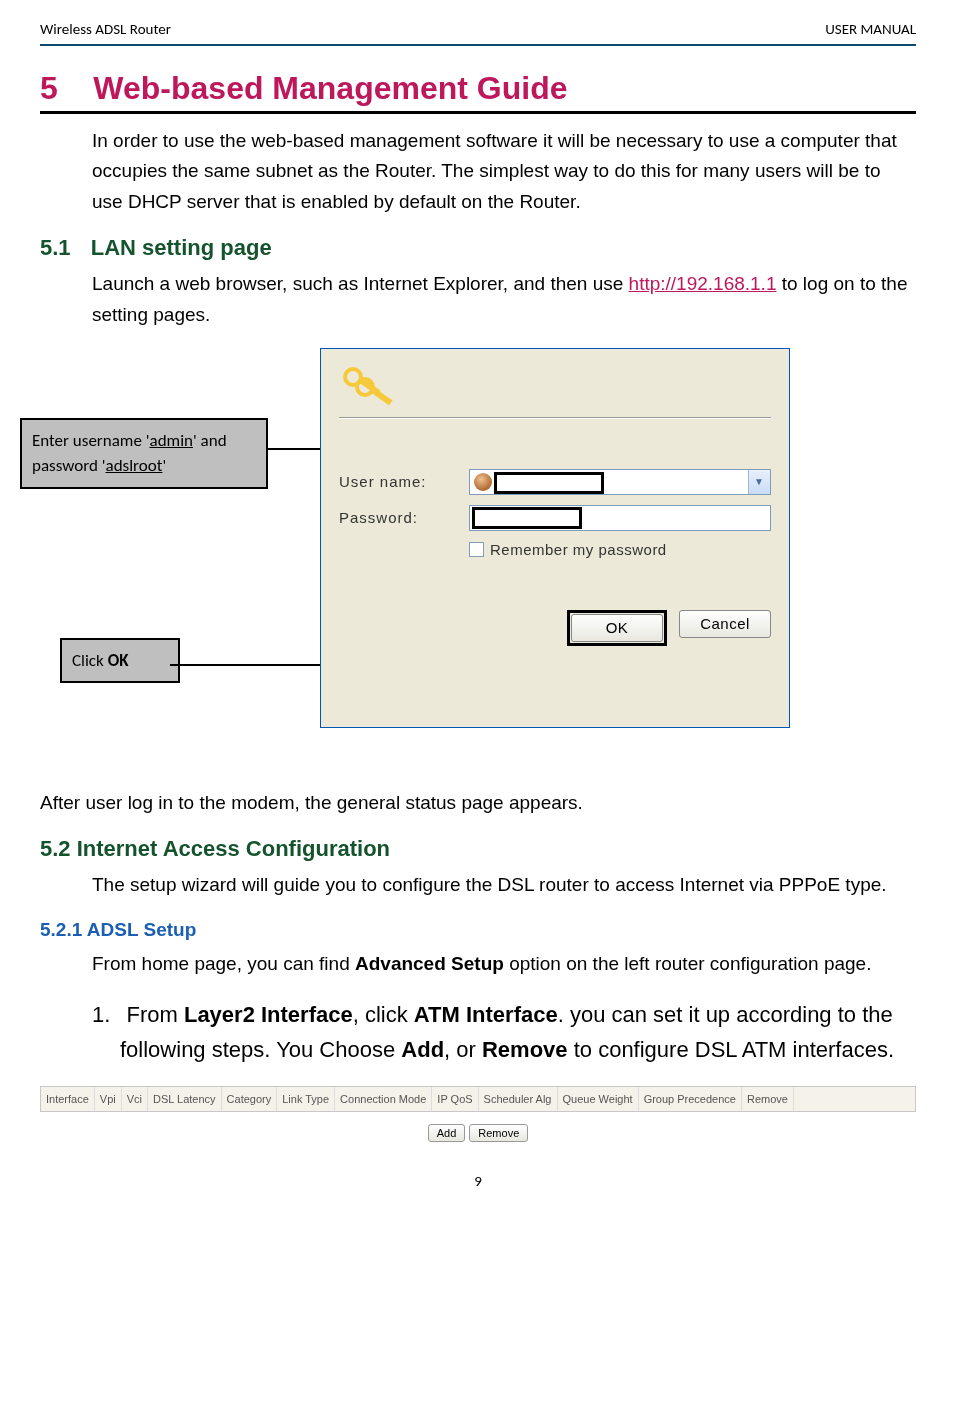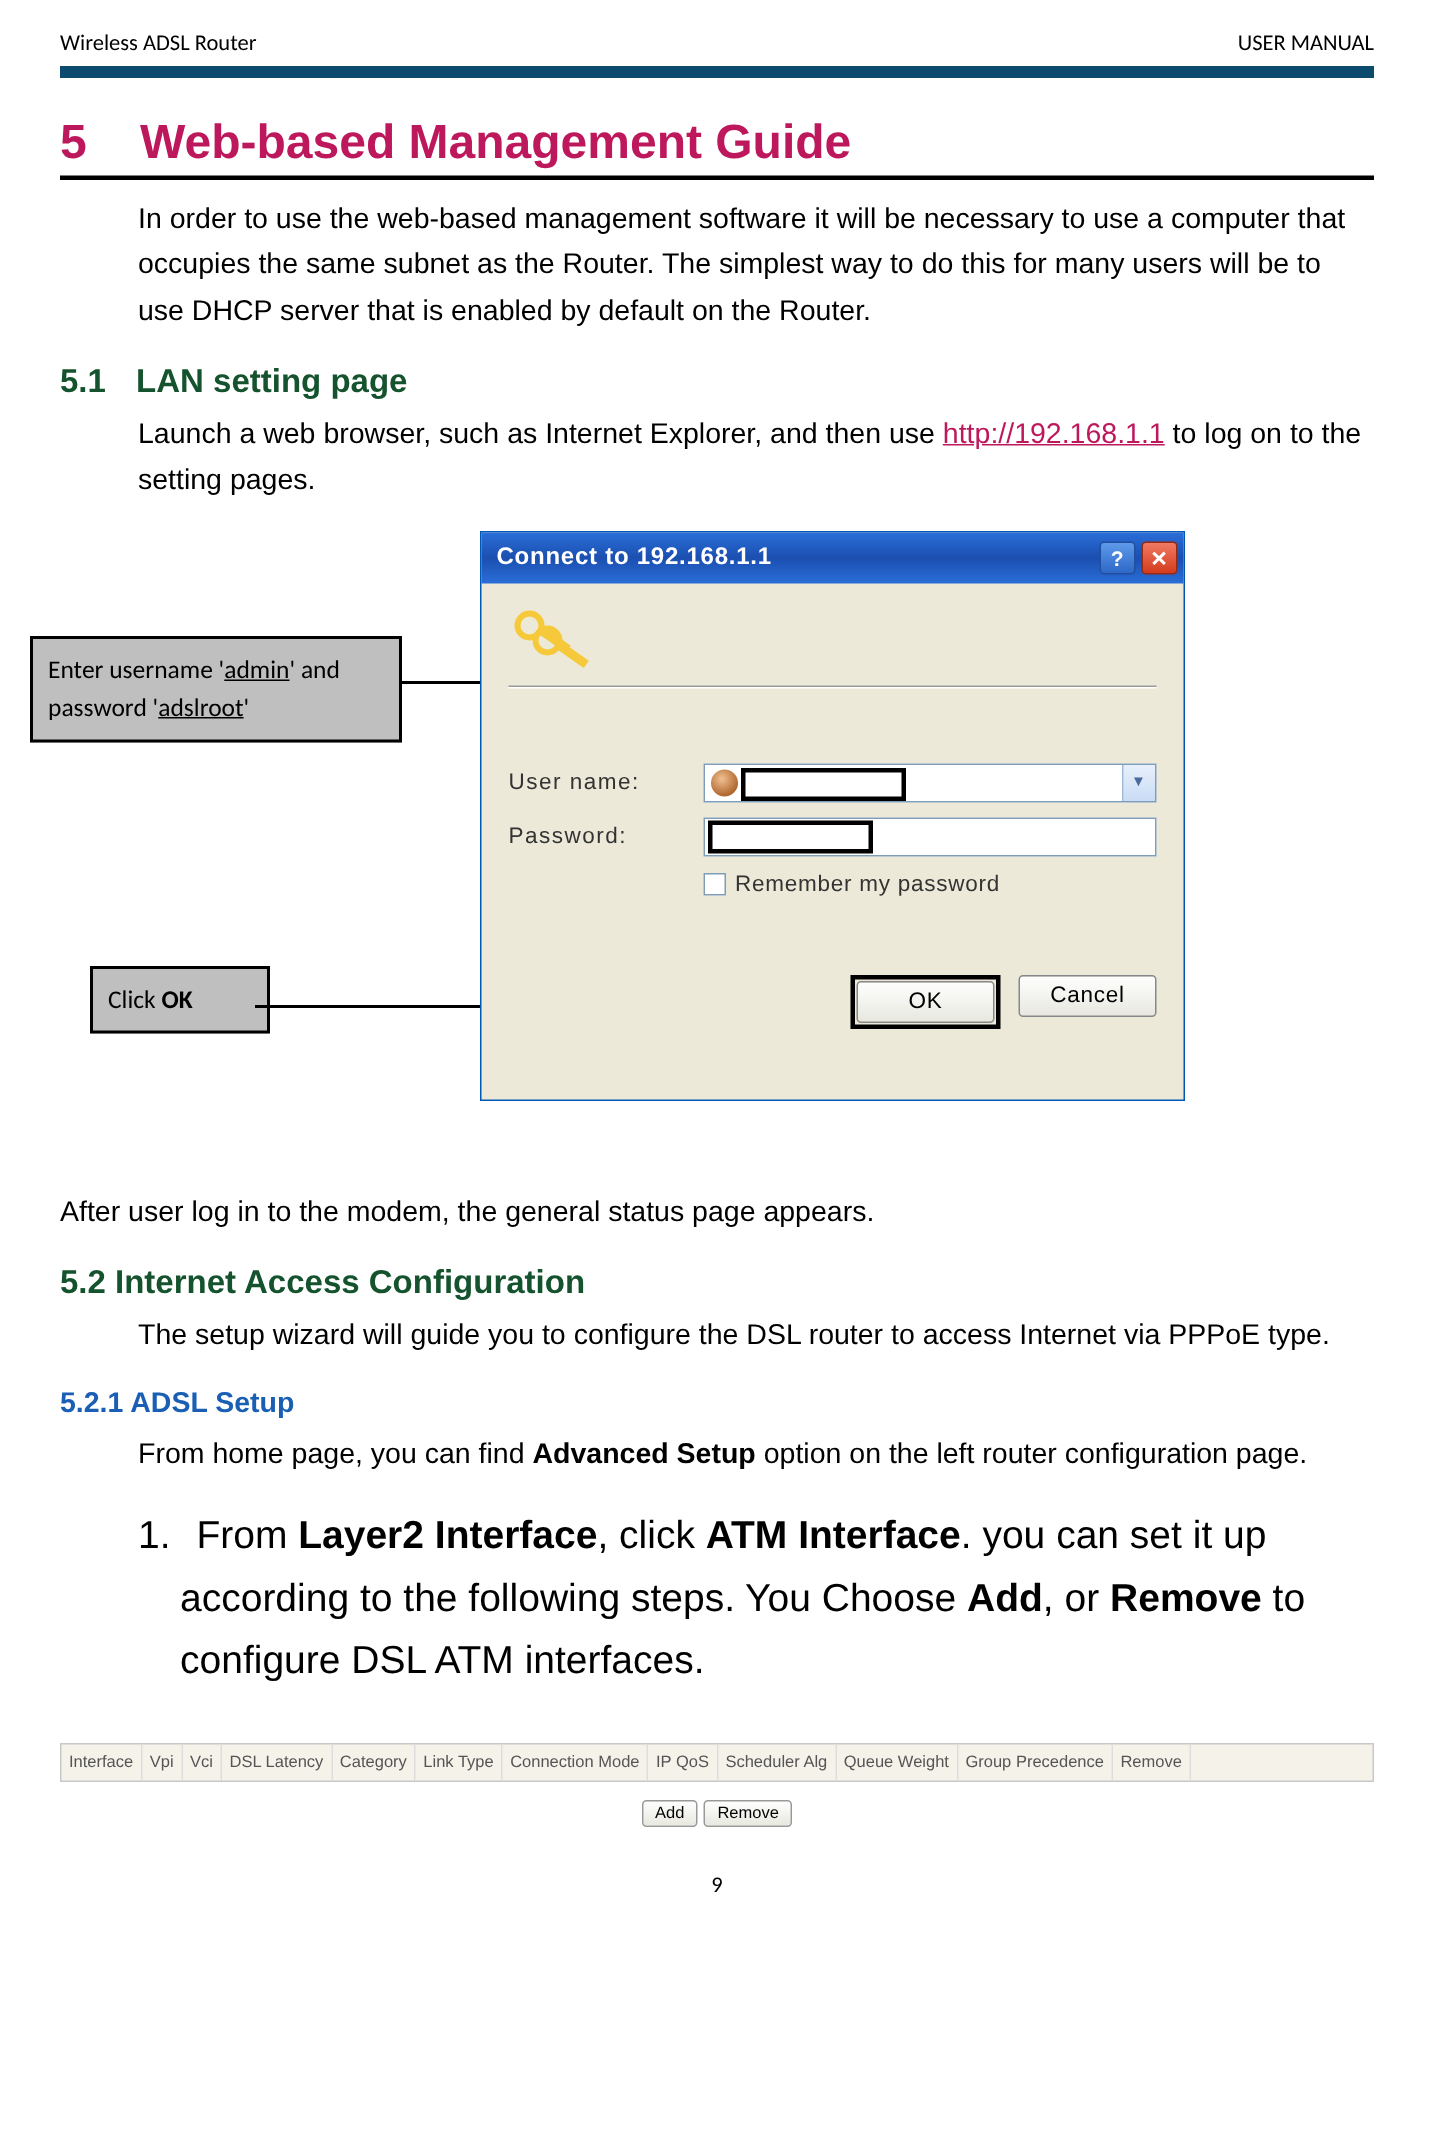--- a/index.html
+++ b/index.html
@@ -10,21 +10,21 @@
       font-family: Arial, Helvetica, sans-serif;
       color: #000;
       padding: 20px 40px 40px 40px;
     }
     .header-bar {
       display: flex;
       justify-content: space-between;
       font-family: Calibri, Arial, sans-serif;
       font-size: 15px;
       padding-bottom: 6px;
-      border-bottom: 8px solid #0c4a6e;
+      border-bottom: 2px solid #0c4a6e;
       margin-bottom: 24px;
     }
     .h1 {
       font-size: 32px;
       font-weight: bold;
       color: #be185d;
       margin-bottom: 4px;
     }
     .h1-underline {
       border-bottom: 3px solid #000;
@@ -227,25 +227,25 @@
       background: #000;
     }
     .line-creds { left: 228px; top: 100px; width: 262px; height: 2px; }
     .line-ok { left: 130px; top: 316px; width: 404px; height: 2px; }
     .after-text {
       font-size: 19px;
       line-height: 1.6;
       margin-bottom: 18px;
     }
     .ol-item {
-      font-size: 26px;
+      font-size: 22px;
       line-height: 1.6;
       margin-left: 80px;
       text-indent: -28px;
-      margin-bottom: 34px;
+      margin-bottom: 18px;
     }
     .ol-num { margin-right: 10px; }
     .bold { font-weight: bold; }
     .table-img {
       margin-top: 4px;
       border: 1px solid #c8c8c8;
       display: flex;
       font-family: Tahoma, sans-serif;
       font-size: 11px;
       color: #555;
@@ -309,27 +309,20 @@
     <span>Enter username '</span><span class="u">admin</span><span>' and password '</span><span class="u">adslroot</span><span>'</span>
   </div>
   <div class="callout-line line-creds"></div>
 
   <div class="callout callout-ok">
     <span>Click </span><span class="bold">OK</span>
   </div>
   <div class="callout-line line-ok"></div>
 
   <div class="dialog-box">
-    <div class="titlebar">
-      <span>Connect to 192.168.1.1</span>
-      <div class="tb-buttons">
-        <div class="tb-btn tb-help">?</div>
-        <div class="tb-btn tb-close">✕</div>
-      </div>
-    </div>
     <div class="dialog-body">
       <div class="keys-icon">
         <div class="key1"></div>
           <div class="keyshaft1"></div>
         <div class="key2"></div>
           <div class="keyshaft2"></div>
       </div>
       <div class="groove"></div>
 
       <div class="field-row">

